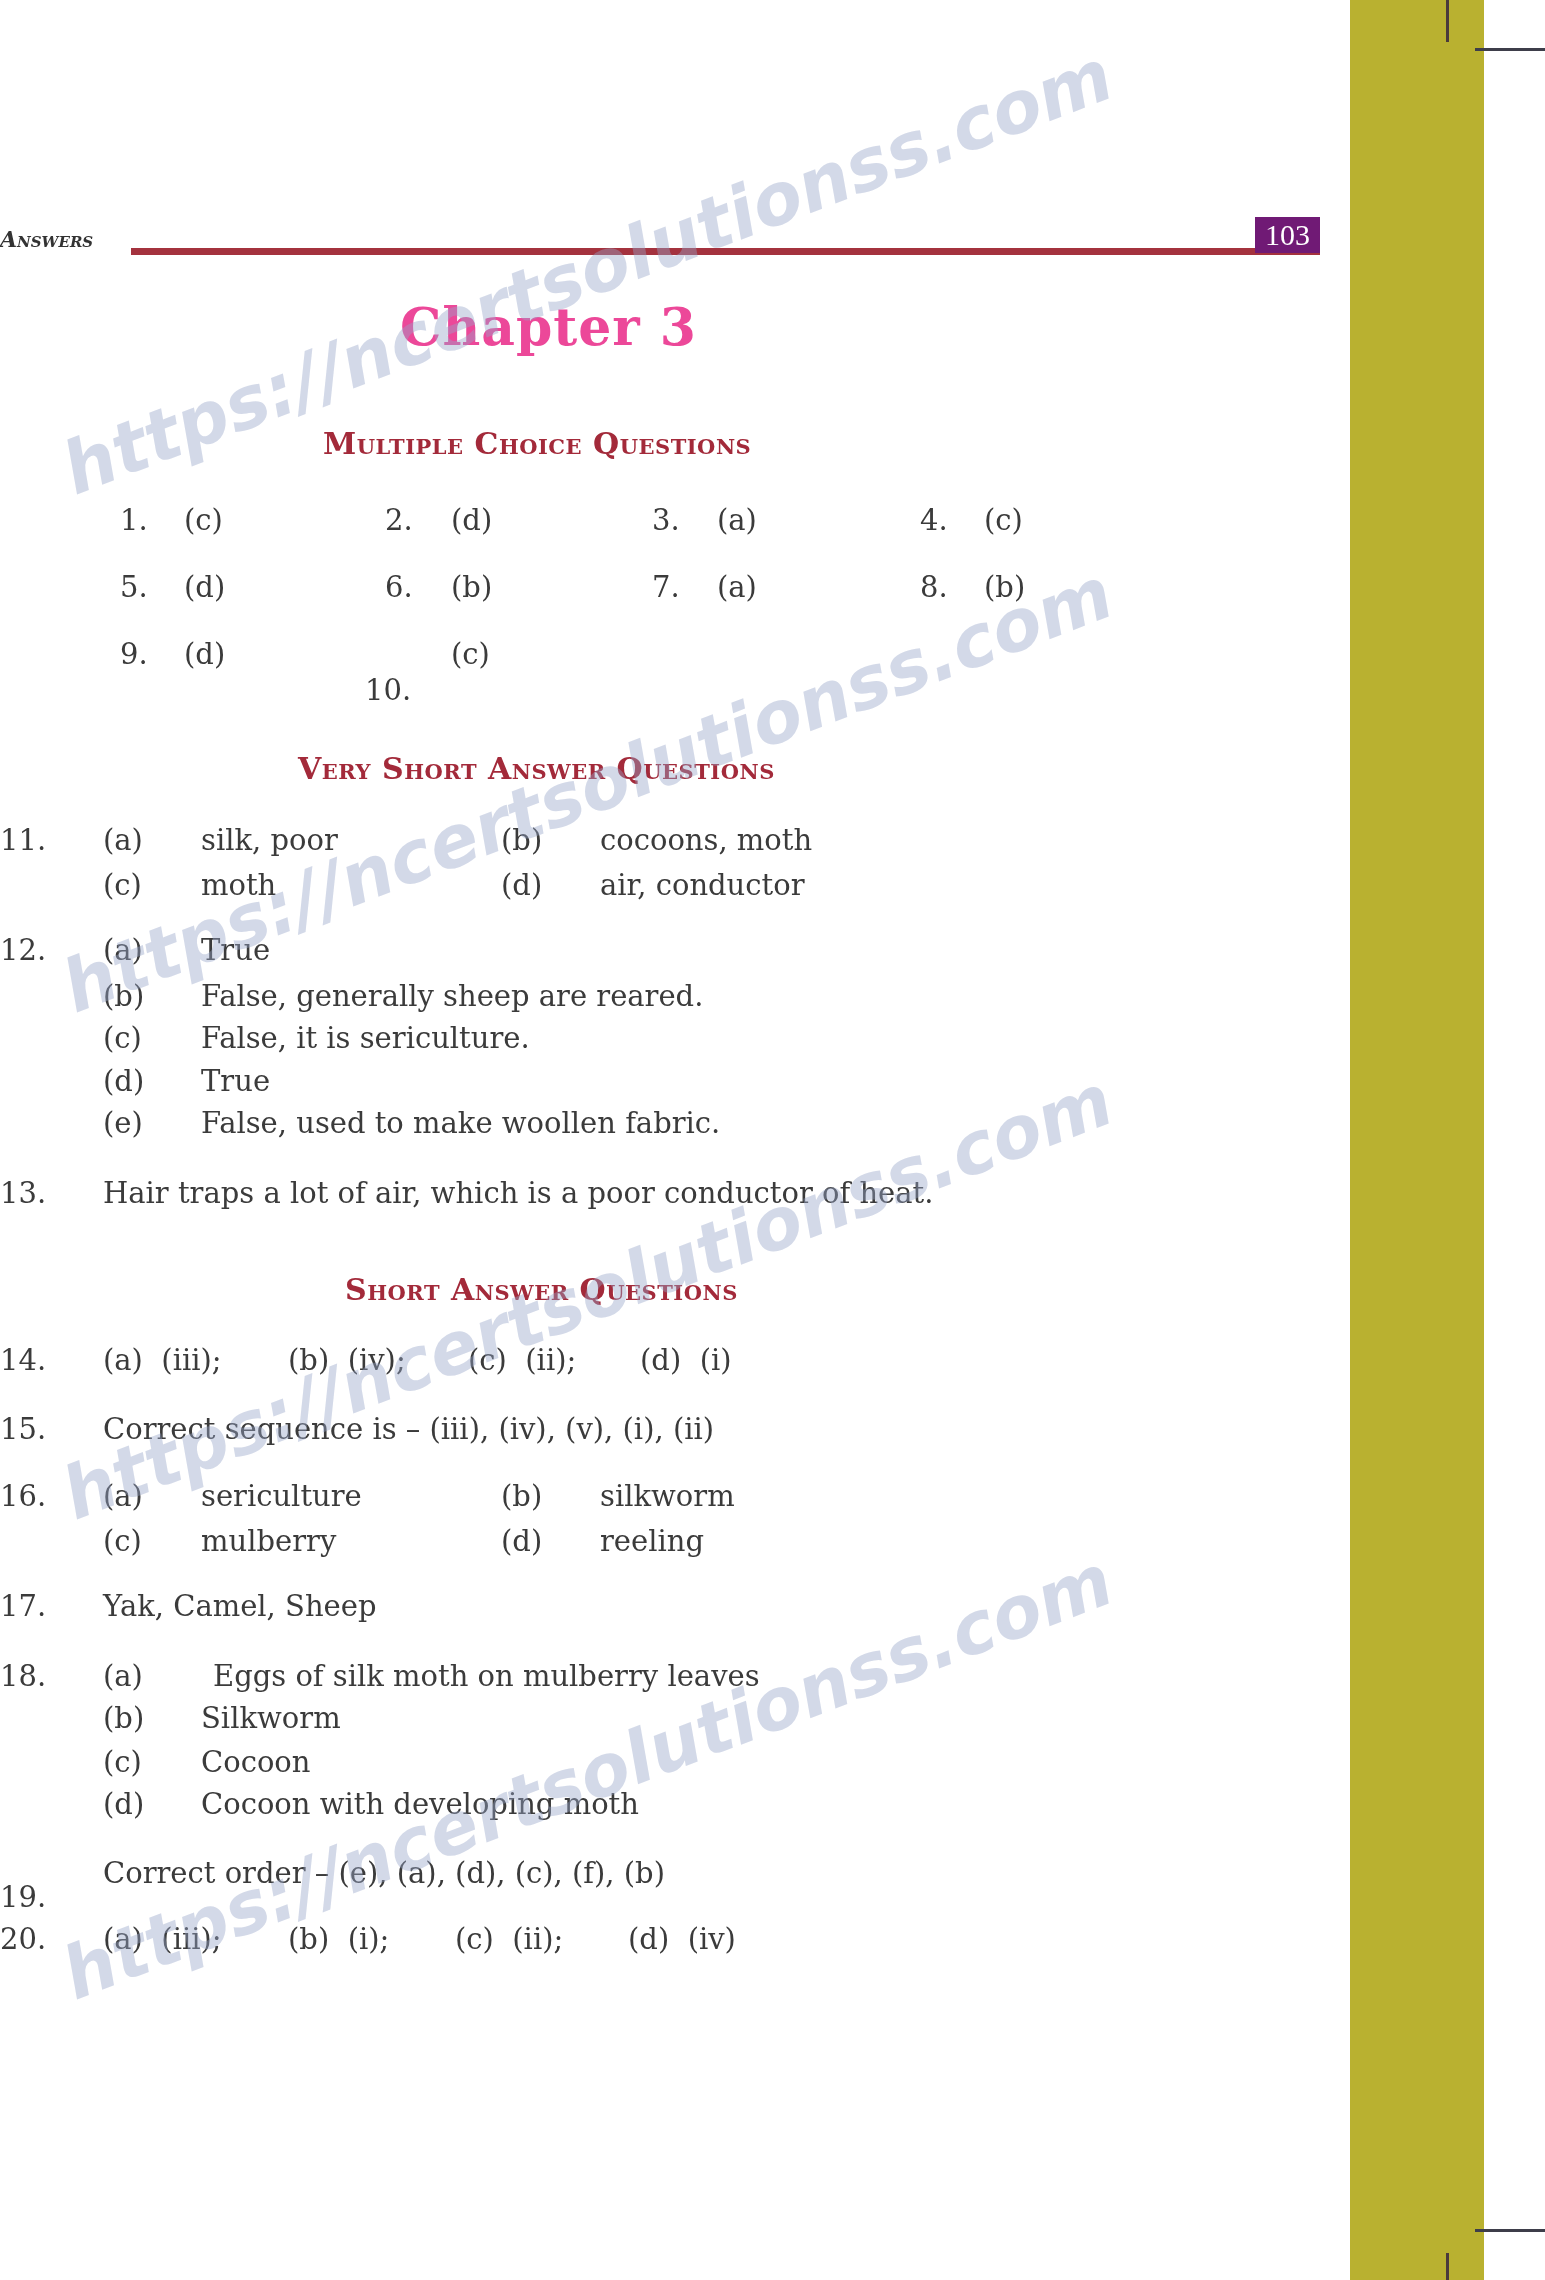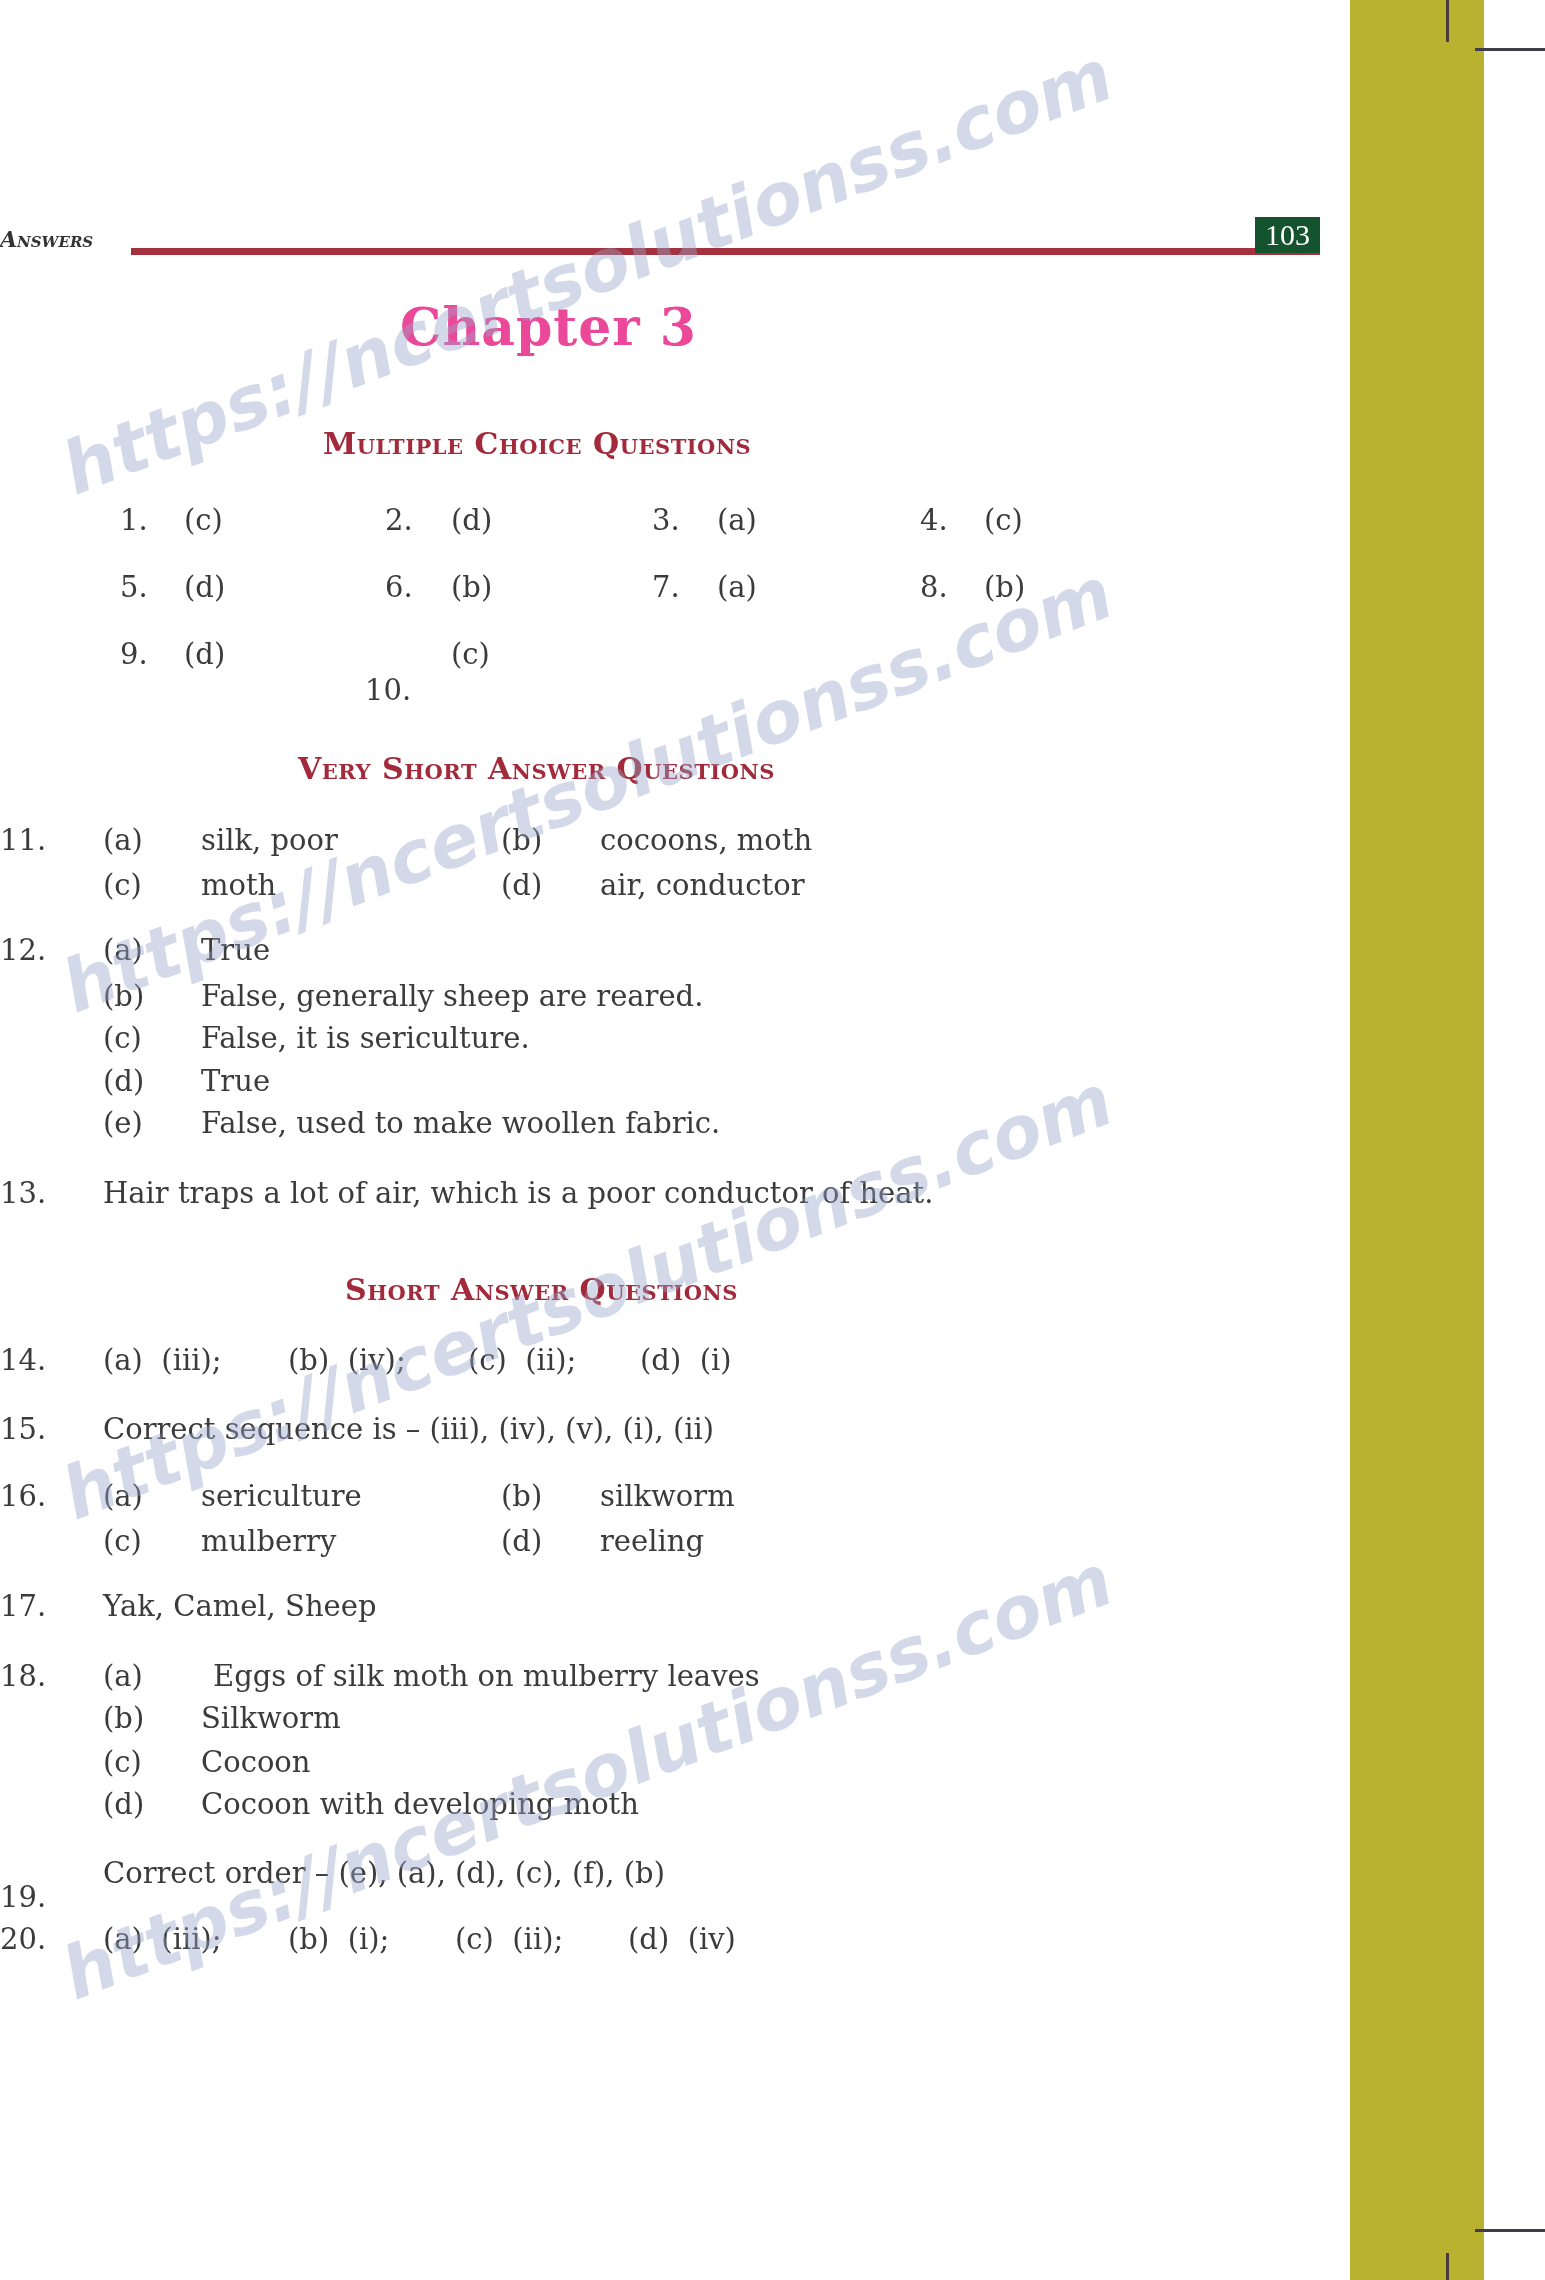--- a/index.html
+++ b/index.html
@@ -13,21 +13,21 @@
   .crop-v { position: absolute; width: 3px; background: #4a3b3b; }
   .crop-h { position: absolute; height: 3px; background: #3e3e4a; }
   .running-head {
     position: absolute; left: 0; top: 226px;
     font-family: "DejaVu Serif", serif; font-style: italic; font-weight: bold;
     font-size: 22px; color: #333; font-variant: small-caps; letter-spacing: 0px;
   }
   .head-rule { position: absolute; left: 131px; top: 248px; width: 1189px; height: 7px; background: #a4323e; }
   .page-num {
     position: absolute; left: 1255px; top: 217px; width: 65px; height: 36px;
-    background: #14532d; color: #fff; font-family: "Liberation Serif", serif;
+    background: #701a75; color: #fff; font-family: "Liberation Serif", serif;
     font-size: 30px; line-height: 36px; text-align: center;
   }
   .chapter-title {
     position: absolute; left: 400px; top: 296px;
     font-family: "DejaVu Serif", serif; font-weight: bold; font-size: 52px;
     color: #ec4899; letter-spacing: 1px;
   }
   .section-heading {
     position: absolute; font-family: "DejaVu Serif", serif; font-weight: bold;
     font-variant: small-caps; color: #a32a3a; font-size: 30px; letter-spacing: 0.5px;

